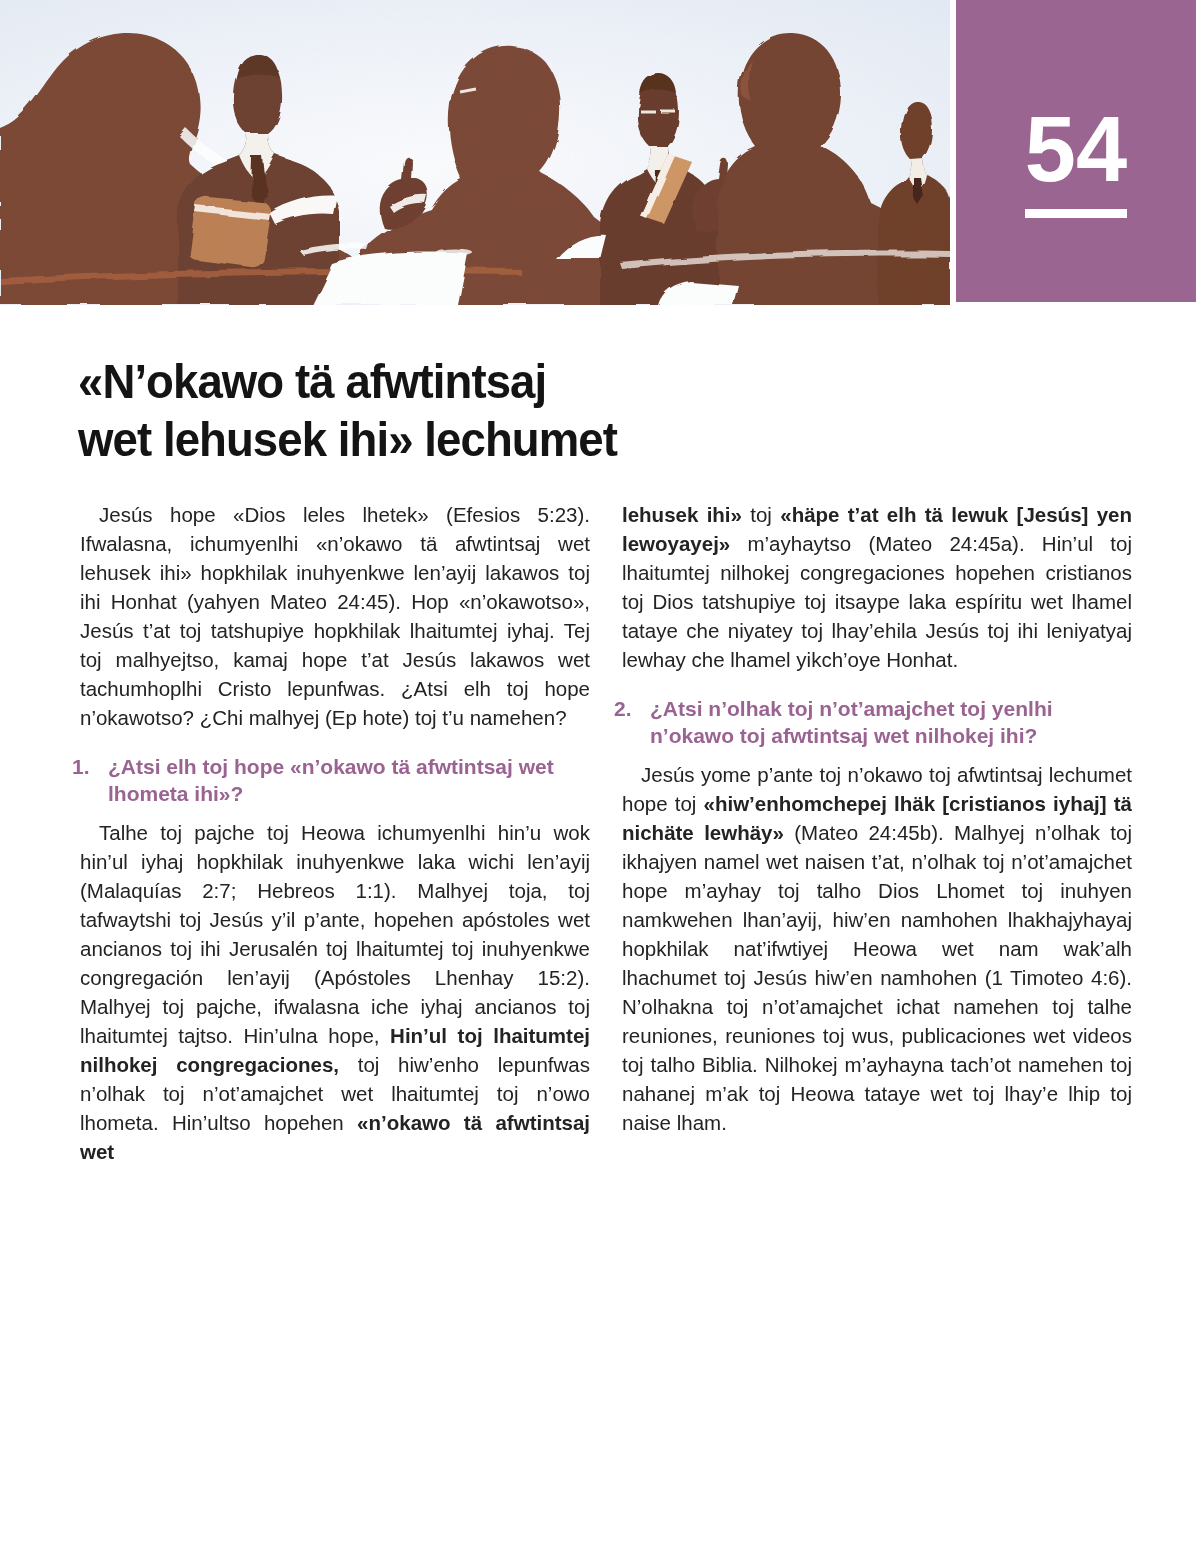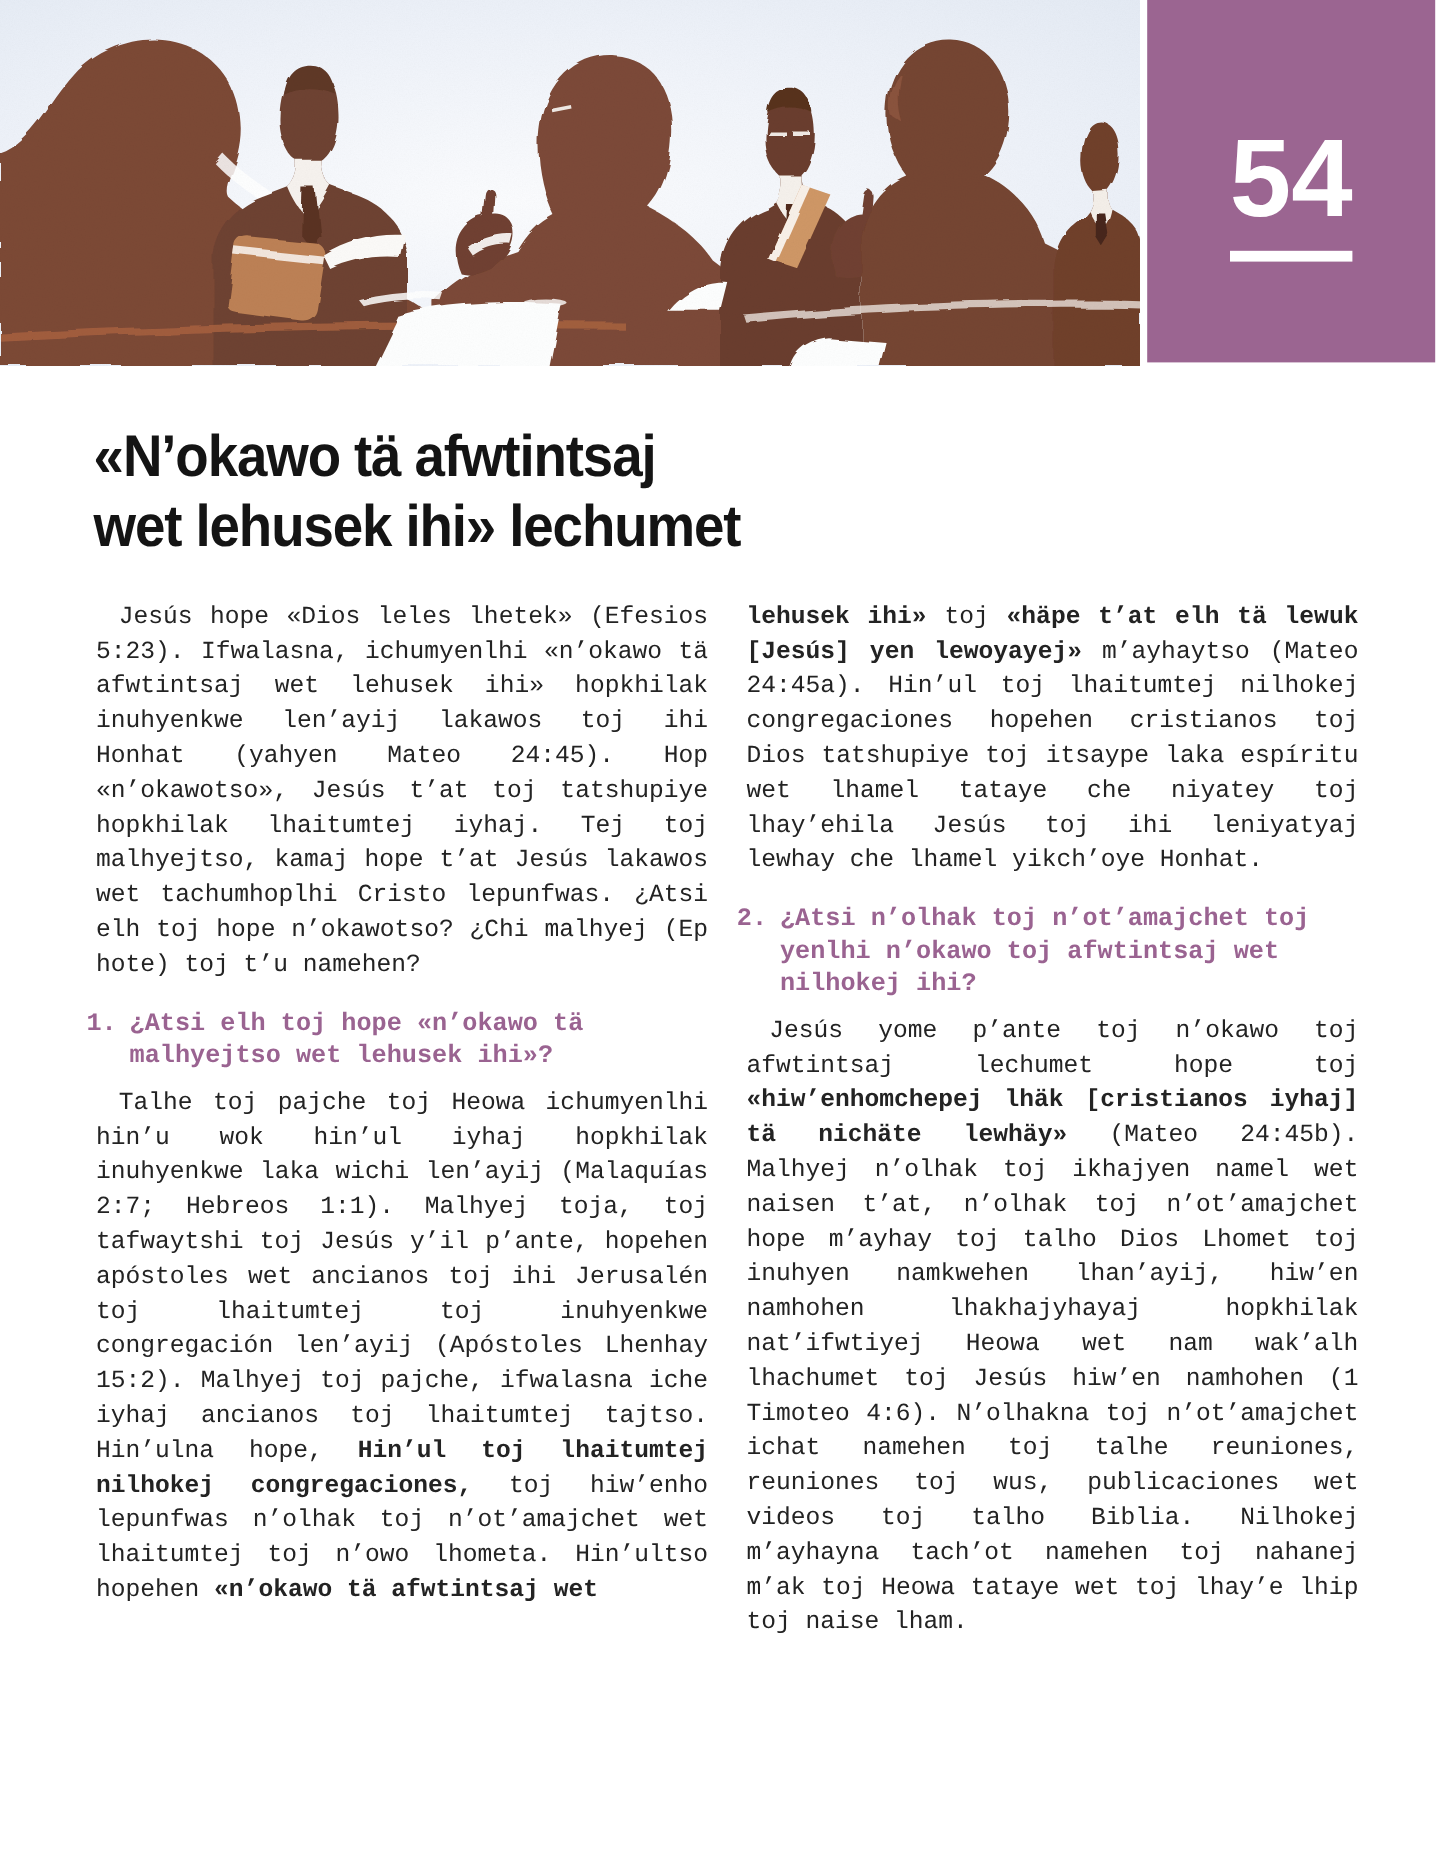--- a/index.html
+++ b/index.html
@@ -24,21 +24,21 @@
     position:absolute;left:78px;top:352px;margin:0;
     font-size:49px;line-height:58px;font-weight:bold;color:#141414;
     letter-spacing:-1px;transform:scaleX(0.93);transform-origin:left top;
     white-space:nowrap;
   }
   
   .columns{
     position:absolute;left:80px;top:500px;width:1052px;
     display:flex;gap:32px;
   }
-  .col{width:510px;font-family:Liberation Mono, monospace;}
+  .col{width:510px;}
   .body-para{
     margin:0;font-size:20.5px;line-height:29px;text-align:justify;
     color:#232323;text-indent:19px;
   }
   .body-para.no-indent{text-indent:0;}
   .body-para .bold{font-weight:bold;}
   .q-heading{
     margin:21px 0 11px -8px;display:grid;grid-template-columns:36px 1fr;
     color:#9a6391;font-size:21px;line-height:27px;font-weight:bold;
   }
@@ -123,21 +123,21 @@
   </div>
 </div>
 
 <h1 class="article-title"><span>«N’okawo tä afwtintsaj</span><br><span>wet lehusek ihi» lechumet</span></h1>
 
 <div class="columns">
   <div class="col">
       <p class="body-para"><span>Jesús hope «Dios leles lhetek» (Efesios 5:23). Ifwalasna, ichumyenlhi «n’okawo tä afwtintsaj wet lehusek ihi» hopkhilak inuhyenkwe len’ayij lakawos toj ihi Honhat (yahyen Mateo 24:45). Hop «n’okawotso», Jesús t’at toj tatshupiye hopkhilak lhaitumtej iyhaj. Tej toj malhyejtso, kamaj hope t’at Jesús lakawos wet tachumhoplhi Cristo lepunfwas. ¿Atsi elh toj hope n’okawotso? ¿Chi malhyej (Ep hote) toj t’u namehen?</span></p>
       <h3 class="q-heading">
         <span class="q-num">1.</span>
-        <span>¿Atsi elh toj hope «n’okawo tä malhyejtso wet lehusek ihi»?</span>
+        <span>¿Atsi elh toj hope «n’okawo tä afwtintsaj wet lhometa ihi»?</span>
       </h3>
       <p class="body-para"><span>Talhe toj pajche toj Heowa ichumyenlhi hin’u wok hin’ul iyhaj hopkhilak inuhyenkwe laka wichi len’ayij (Malaquías 2:7; Hebreos 1:1). Malhyej toja, toj tafwaytshi toj Jesús y’il p’ante, hopehen apóstoles wet ancianos toj ihi Jerusalén toj lhaitumtej toj inuhyenkwe congregación len’ayij (Apóstoles Lhenhay 15:2). Malhyej toj pajche, ifwalasna iche iyhaj ancianos toj lhaitumtej tajtso. Hin’ulna hope, </span><span class="bold">Hin’ul toj lhaitumtej nilhokej congregaciones,</span><span> toj hiw’enho lepunfwas n’olhak toj n’ot’amajchet wet lhaitumtej toj n’owo lhometa. Hin’ultso hopehen </span><span class="bold">«n’okawo tä afwtintsaj wet</span></p>
     </div>
   <div class="col">
       <p class="body-para no-indent"><span class="bold">lehusek ihi»</span><span> toj </span><span class="bold">«häpe t’at elh tä lewuk [Jesús] yen lewoyayej»</span><span> m’ayhaytso (Mateo 24:45a). Hin’ul toj lhaitumtej nilhokej congregaciones hopehen cristianos toj Dios tatshupiye toj itsaype laka espíritu wet lhamel tataye che niyatey toj lhay’ehila Jesús toj ihi leniyatyaj lewhay che lhamel yikch’oye Honhat.</span></p>
       <h3 class="q-heading">
         <span class="q-num">2.</span>
         <span>¿Atsi n’olhak toj n’ot’amajchet toj yenlhi n’okawo toj afwtintsaj wet nilhokej ihi?</span>
       </h3>
       <p class="body-para"><span>Jesús yome p’ante toj n’okawo toj afwtintsaj lechumet hope toj </span><span class="bold">«hiw’enhomchepej lhäk [cristianos iyhaj] tä nichäte lewhäy»</span><span> (Mateo 24:45b). Malhyej n’olhak toj ikhajyen namel wet naisen t’at, n’olhak toj n’ot’amajchet hope m’ayhay toj talho Dios Lhomet toj inuhyen namkwehen lhan’ayij, hiw’en namhohen lhakhajyhayaj hopkhilak nat’ifwtiyej Heowa wet nam wak’alh lhachumet toj Jesús hiw’en namhohen (1 Timoteo 4:6). N’olhakna toj n’ot’amajchet ichat namehen toj talhe reuniones, reuniones toj wus, publicaciones wet videos toj talho Biblia. Nilhokej m’ayhayna tach’ot namehen toj nahanej m’ak toj Heowa tataye wet toj lhay’e lhip toj naise lham.</span></p>

